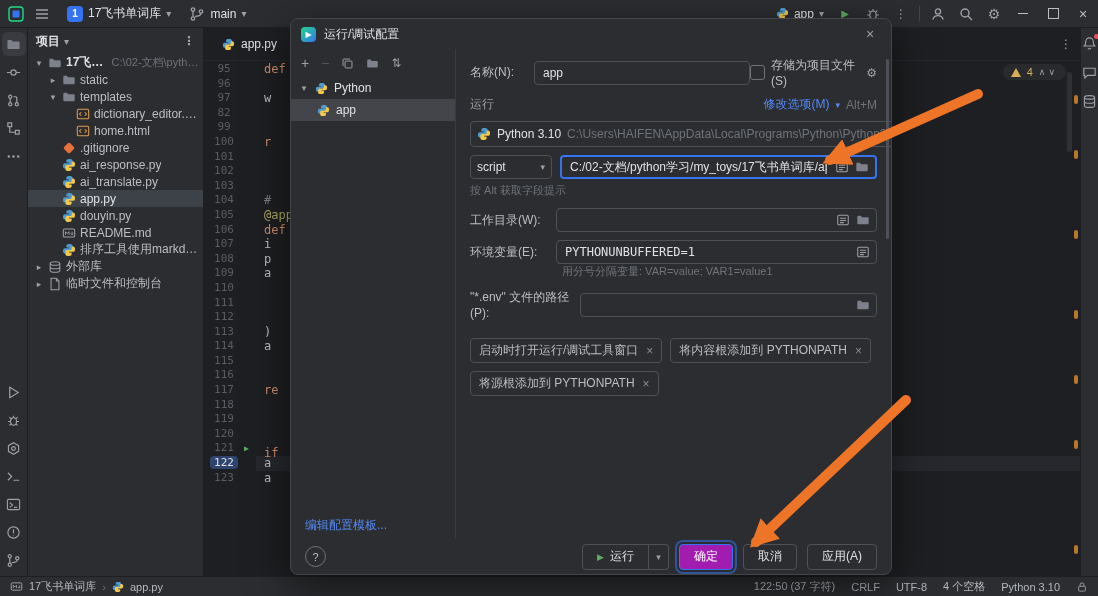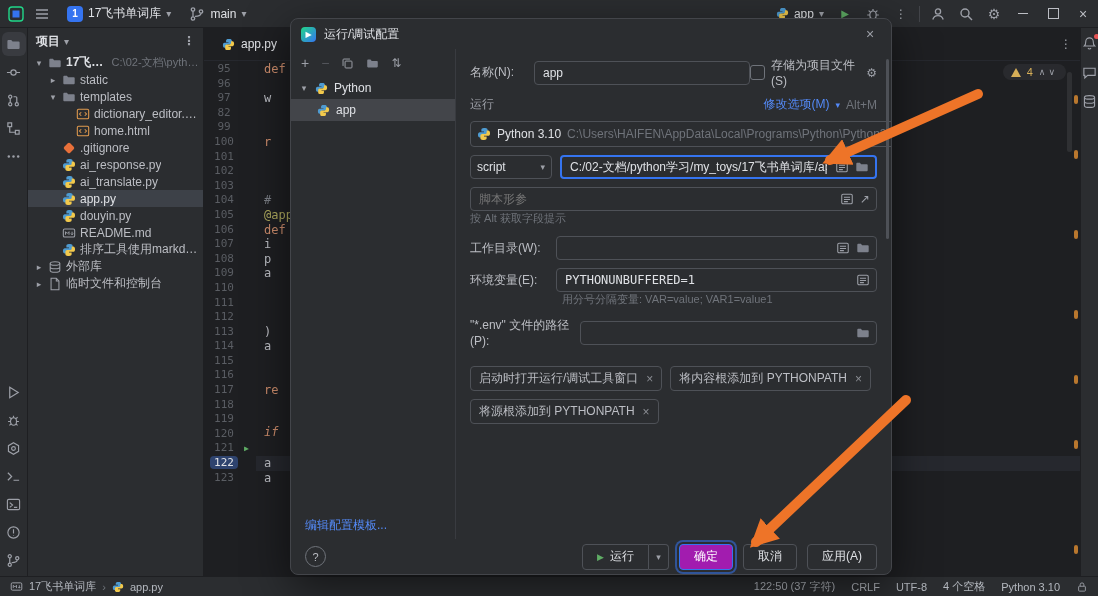--- a/index.html
+++ b/index.html
@@ -532,21 +532,21 @@
         <span class="frag" style="color: rgb(207, 142, 109); top: 73px;">r</span>
         <span class="frag" style="color: rgb(122, 126, 133); top: 131.4px;">#</span>
         <span class="frag" style="color: rgb(179, 174, 96); top: 146px;">@app</span>
         <span class="frag" style="color: rgb(207, 142, 109); top: 160.6px;">def</span>
         <span class="frag" style="color: rgb(188, 190, 196); top: 175.2px;">i</span>
         <span class="frag" style="color: rgb(188, 190, 196); top: 189.8px;">p</span>
         <span class="frag" style="color: rgb(188, 190, 196); top: 204.4px;">a</span>
         <span class="frag" style="color: rgb(188, 190, 196); top: 262.8px;">)</span>
         <span class="frag" style="color: rgb(188, 190, 196); top: 277.4px;">a</span>
         <span class="frag" style="color: rgb(207, 142, 109); top: 321.2px;">re</span>
-        <span class="frag" style="color: rgb(207, 142, 109); top: 363px; font-style: italic;">if</span>
+        <span class="frag" style="color: rgb(207, 142, 109); top: 384px;">if</span>
         <span class="frag" style="color: rgb(188, 190, 196); top: 394.2px;">a</span>
         <span class="frag" style="color: rgb(188, 190, 196); top: 408.8px;">a</span>
       </div>
     <div id="insp">
       <span class="warn-tri"></span>
       <span style="color:#d6ae58">4</span>
       <span class="updn">∧∨</span>
     </div>
     <div id="stripe-marks">
         <div class="stripe-mark" style="top: 67px;"></div>
@@ -700,32 +700,20 @@
                 </svg>
               </span>
             <span class="fi">
                 <svg viewBox="0 0 16 16">
                   <path d="M1.5 4.2c0-.6.4-1 1-1h3.1l1.4 1.6h6.5c.6 0 1 .4 1 1v6c0 .6-.4 1-1 1h-11c-.6 0-1-.4-1-1z" fill="#7d818c"></path>
                 </svg>
               </span>
           </div>
         </div>
 
-        <div class="frow" style="margin-bottom:4px">
-          <div class="fld" style="flex:1">
-            <input placeholder="脚本形参" style="">
-            <span class="fi">
-                <svg viewBox="0 0 16 16" fill="none" stroke="#9da0a8" stroke-width="1.2">
-                  <rect x="2" y="2.5" width="12" height="11" rx="1.5"></rect>
-                  <path d="M4.5 6h7M4.5 8.5h7M4.5 11h4.5"></path>
-                </svg>
-              </span>
-            <span class="glyph" style="color:#9da0a8">↗</span>
-          </div>
-        </div>
         <div class="hint">按 Alt 获取字段提示</div>
 
         <div class="frow">
           <span class="flabel">工作目录(W):</span>
           <div class="fld" style="flex:1">
             <input value="" style="">
             <span class="fi">
                 <svg viewBox="0 0 16 16" fill="none" stroke="#9da0a8" stroke-width="1.2">
                   <rect x="2" y="2.5" width="12" height="11" rx="1.5"></rect>
                   <path d="M4.5 6h7M4.5 8.5h7M4.5 11h4.5"></path>

